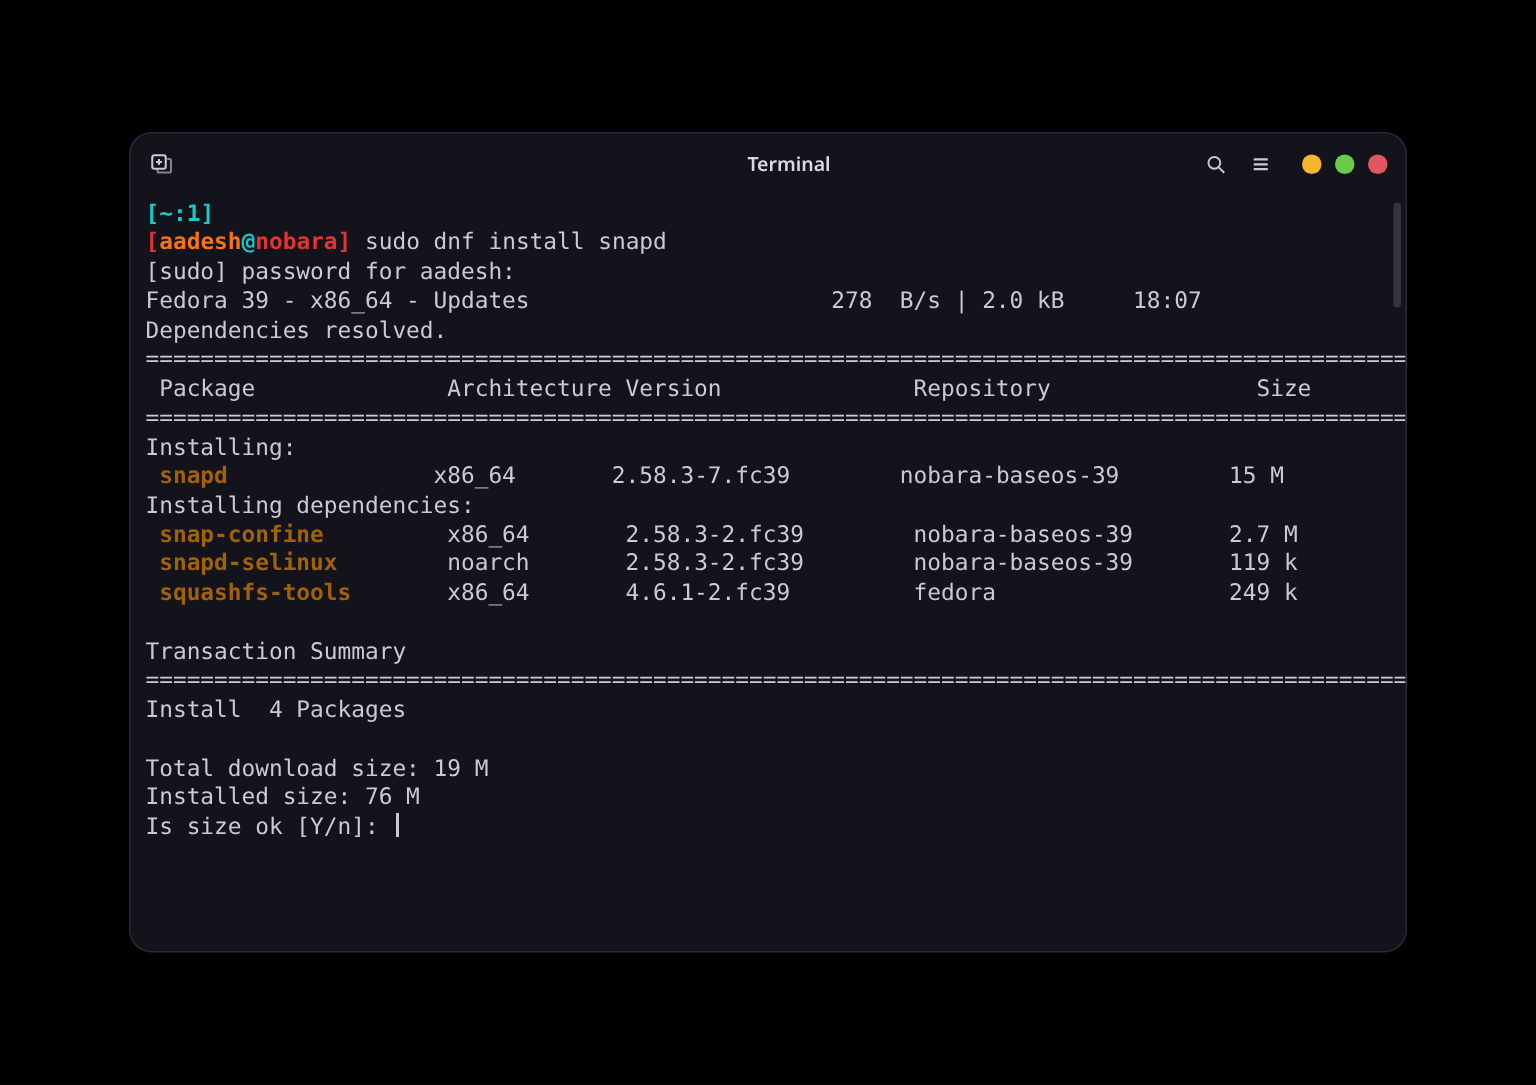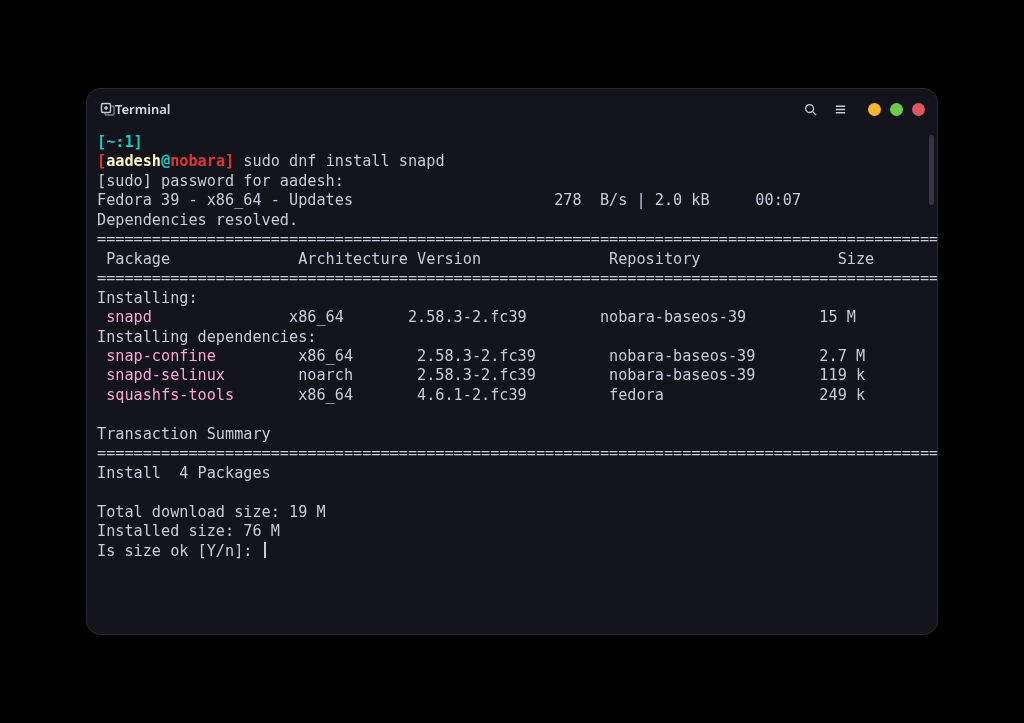--- a/index.html
+++ b/index.html
@@ -21,21 +21,21 @@
   }
   .titlebar {
     height: 40px;
     display: flex; align-items: center;
     padding: 0 12px;
     position: relative;
   }
   .tb-left { display:flex; align-items:center; gap:8px; width:120px; }
   .tb-icon { width:16px; height:16px; display:inline-flex; align-items:center; justify-content:center; color:#c9c9d9; }
   .tb-title {
-    position:absolute; left:0; right:0; 
+    position:absolute; left:0; right:0; text-align:center;
     color:#d9d9e0; font-size:13px; font-weight:600;
     font-family: system-ui, sans-serif;
     pointer-events:none;
     margin-left:28px;
   }
   .tb-right { margin-left:auto; display:flex; align-items:center; gap:14px; }
   .tb-btn { width:16px; height:16px; color:#c9c9d9; display:inline-flex; align-items:center; justify-content:center; cursor:pointer; }
   .traffic { display:flex; gap:9px; margin-left:6px; }
   .dot { width:13px; height:13px; border-radius:50%; }
   .dot.min { background:#f7b62e; }
@@ -56,23 +56,23 @@
     white-space: pre;
   }
   .scrollbar {
     position:absolute; right:3px; top:6px;
     width:5px; height:70px;
     background:#4a4a5a; border-radius:3px; opacity:.6;
   }
 
   
   .c-red     { color:#e33434; }
-  .c-yellow  { color:#fef9c3; }
+  .c-yellow  { color:#f97316; }
   .c-teal    { color:#17c9c9; }
-  .c-green   { color:#f9a8d4; font-weight:400; }
+  .c-green   { color:#a16207; font-weight:700; }
   .c-default { color:#c9c9d9; }
   .bold      { font-weight:600; }
 
   .cursor {
     display:inline-block; width:2px; height:16px;
     background:#c9c9d9; vertical-align:-2px;
     margin-left:2px;
     animation:blink 1s steps(1) infinite;
   }
   @keyframes blink { 50% { opacity:0; } }
@@ -111,27 +111,27 @@
         <span class="dot close"></span>
       </span>
     </div>
   </div>
 
   <div class="term">
     <div class="scrollbar"></div>
 <pre><span class="c-teal bold">[</span><span class="c-teal bold">~:1</span><span class="c-teal bold">]</span>
 <span class="c-red bold">[</span><span class="c-yellow bold">aadesh</span><span class="c-teal bold">@</span><span class="c-red bold">nobara</span><span class="c-red bold">] </span><span class="c-default">sudo dnf install snapd</span>
 <span>[sudo] password for aadesh:</span>
-<span>Fedora 39 - x86_64 - Updates                      278  B/s | 2.0 kB     00:07</span>
+<span>Fedora 39 - x86_64 - Updates                      278  B/s | 2.0 kB     18:07</span>
 <span>Dependencies resolved.</span>
 <span>================================================================================================================</span>
 <span> Package              Architecture Version              Repository               Size</span>
 <span>================================================================================================================</span>
 <span>Installing:</span>
-<span class="c-green"> snapd</span><span>               x86_64       2.58.3-2.fc39        nobara-baseos-39        15 M</span>
+<span class="c-green"> snapd</span><span>               x86_64       2.58.3-7.fc39        nobara-baseos-39        15 M</span>
 <span>Installing dependencies:</span>
 <span class="c-green"> snap-confine</span><span>         x86_64       2.58.3-2.fc39        nobara-baseos-39       2.7 M</span>
 <span class="c-green"> snapd-selinux</span><span>        noarch       2.58.3-2.fc39        nobara-baseos-39       119 k</span>
 <span class="c-green"> squashfs-tools</span><span>       x86_64       4.6.1-2.fc39         fedora                 249 k</span>
 
 <span>Transaction Summary</span>
 <span>================================================================================================================</span>
 <span>Install  4 Packages</span>
 
 <span>Total download size: 19 M</span>

